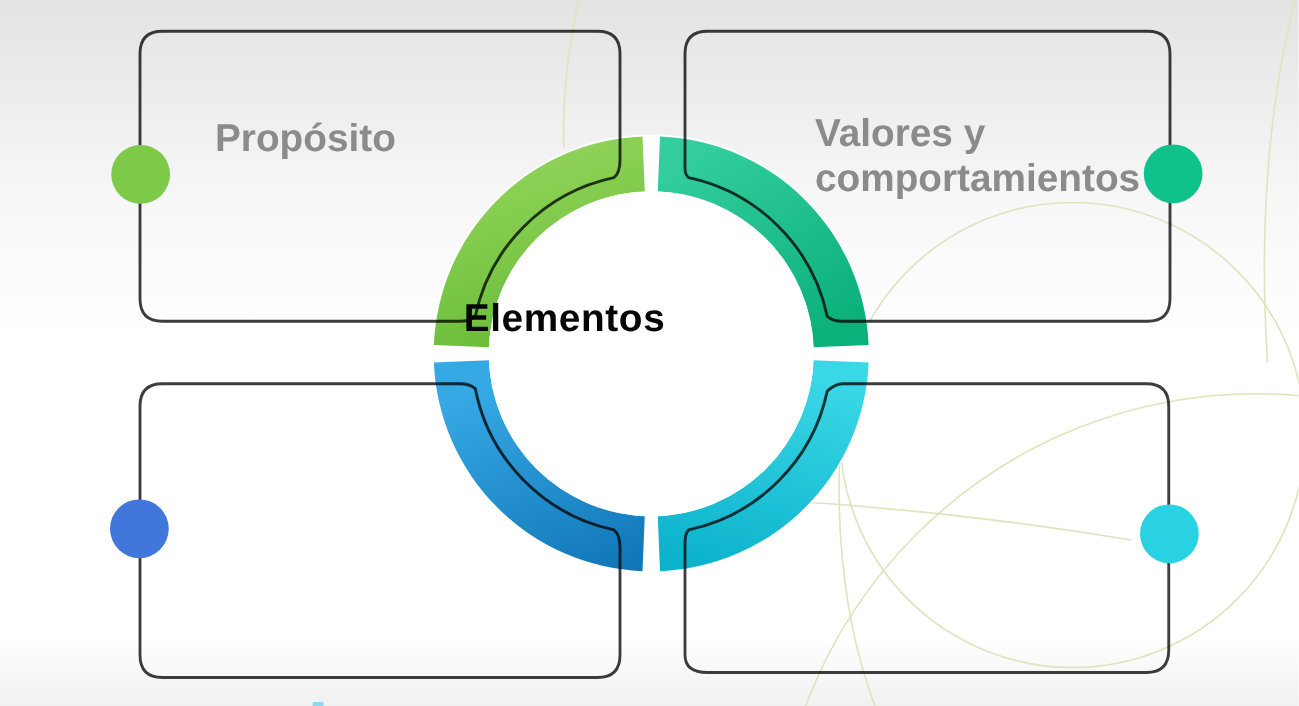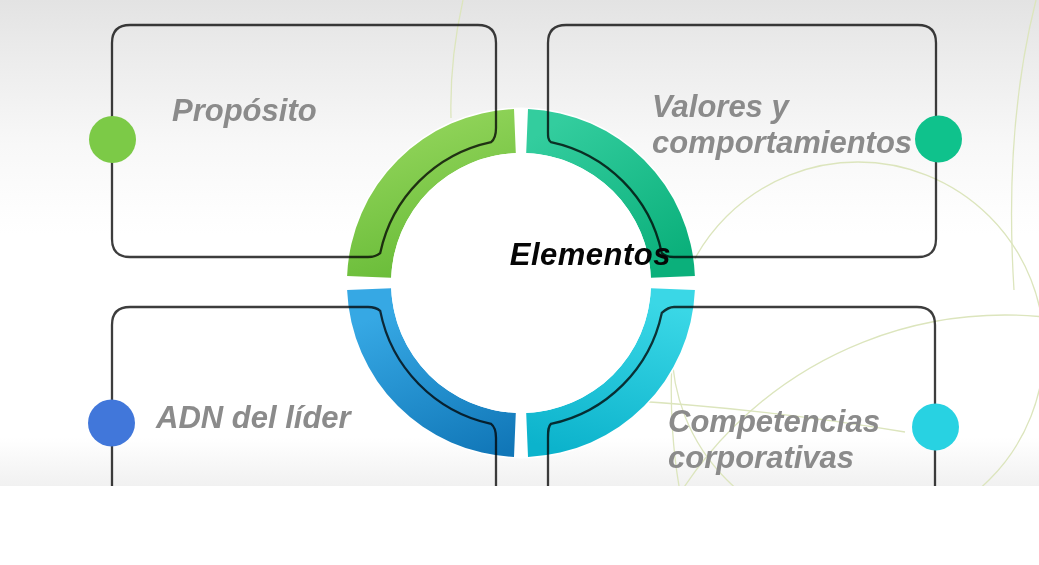--- a/index.html
+++ b/index.html
@@ -1,36 +1,35 @@
 <!DOCTYPE html>
 <html><head>
 <meta charset="utf-8">
 <style>
   html,body{margin:0;padding:0;background:#fff;}
   .stage{
     position:relative;
-    width:1039px;height:486px;
+    width:1039px;height:565px;
     overflow:hidden;
     font-family:"Liberation Sans", sans-serif;
     background:linear-gradient(180deg,#e3e3e3 0%,#ececec 12%,#f8f8f8 30%,#ffffff 48%,#ffffff 90%,#f1f1f1 100%);
-    font-style:italic;
   }
   .stage svg{position:absolute;left:0;top:0;}
   .card-label{
     position:absolute;
     font-weight:bold;
     font-size:31px;
     line-height:36px;
     color:#8b8b8b;
     white-space:nowrap;
   }
   .center-title{
     position:absolute;
     left:371px;top:235px;width:300px;
-    text-align:right;
+    text-align:left;
     font-weight:bold;
     font-size:31px;
     line-height:39px;
     letter-spacing:0.5px;
     color:#060606;
   }
 </style>
 </head>
 <body>
 
@@ -105,27 +104,19 @@
 
   <div class="card-label" style="left:172px;top:93px;">
     <div>Propósito</div>
   </div>
 
   <div class="card-label" style="left:652px;top:89px;">
     <div>Valores y</div>
     <div>comportamientos</div>
   </div>
 
-  <div class="card-label" style="left:156px;top:400px;">
-    <div>ADN del líder</div>
-    <div></div>
-  </div>
 
-  <div class="card-label" style="left:668px;top:404px;">
-    <div>Competencias</div>
-    <div>corporativas</div>
-  </div>
 
   <div class="center-title">
     <div>Elementos</div>
   </div>
 
 </div>
 
 </body></html>

